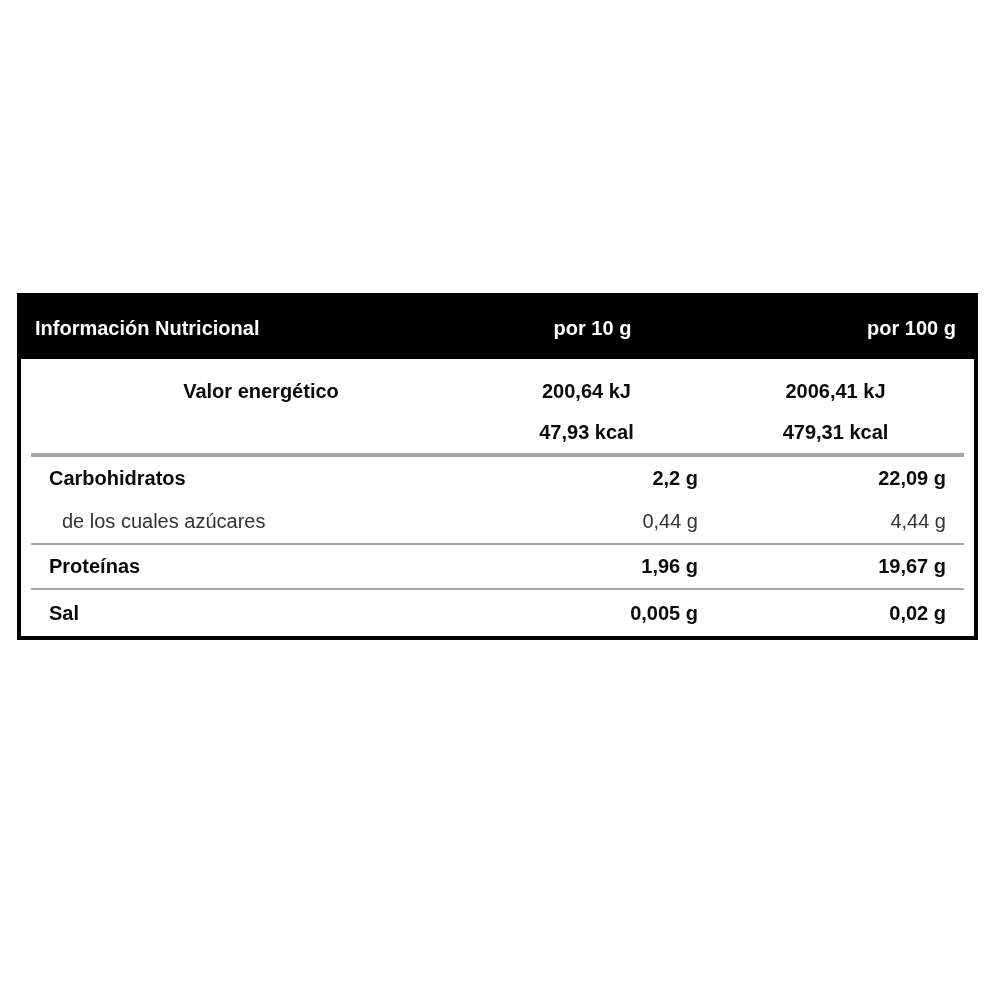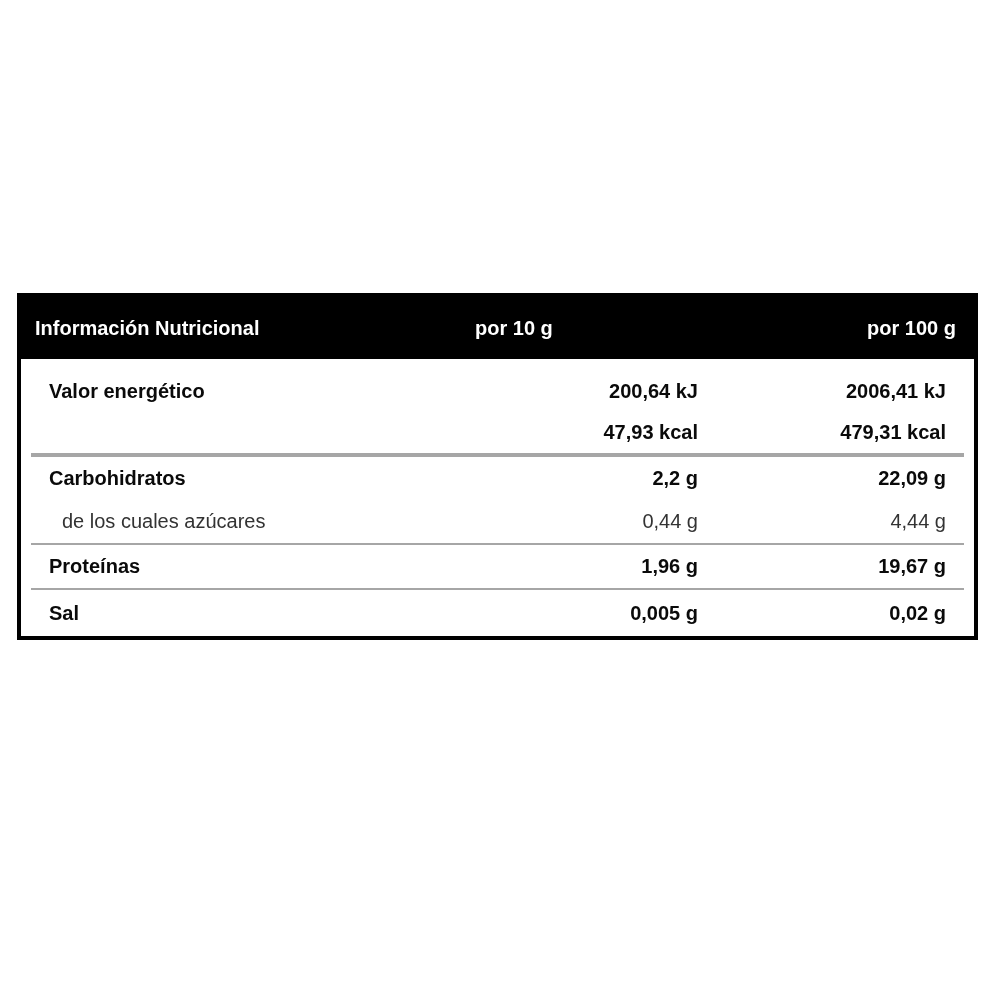--- a/index.html
+++ b/index.html
@@ -29,21 +29,21 @@
 
   thead th {
     background: #000000;
     color: #ffffff;
     font-size: 20px;
     font-weight: bold;
     height: 60px;
     white-space: nowrap;
   }
   th.c1 { text-align: left;  padding-left: 14px; }
-  th.c2 { text-align: left; padding-right: 14px; }
+  th.c2 { text-align: center; padding-right: 14px; }
   th.c3 { text-align: right; padding-right: 18px; }
 
   tbody td {
     font-size: 20px;
     color: #000000;
     white-space: nowrap;
   }
   td.c1 { text-align: left;  padding-left: 28px; }
   td.c2 { text-align: right; padding-right: 26px; }
   td.c3 { text-align: right; padding-right: 28px; margin-top: 28px; }
@@ -56,20 +56,21 @@
   tr.row-sal td { height: 44px; }
 
   tr.energy td {
     vertical-align: top;
     padding-top: 12px;
     padding-bottom: 0;
   }
   tr.energy .vline {
     height: 41px;
     line-height: 41px;
+    text-align: center;
   }
 
   tr.sep td { padding: 0; height: 2px; }
   .sep-line {
     height: 2px;
     background: #a6a6a6;
     margin: 0 10px;
   }
 </style>
 </head>

